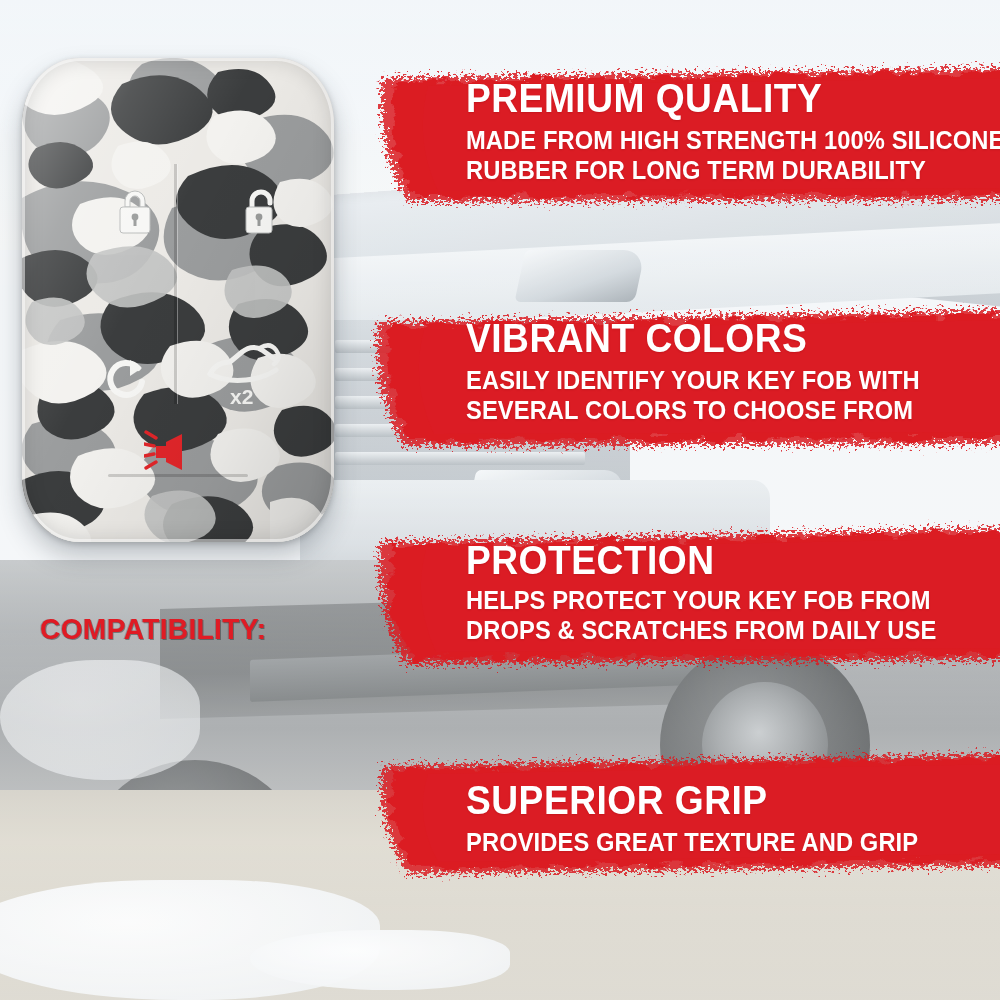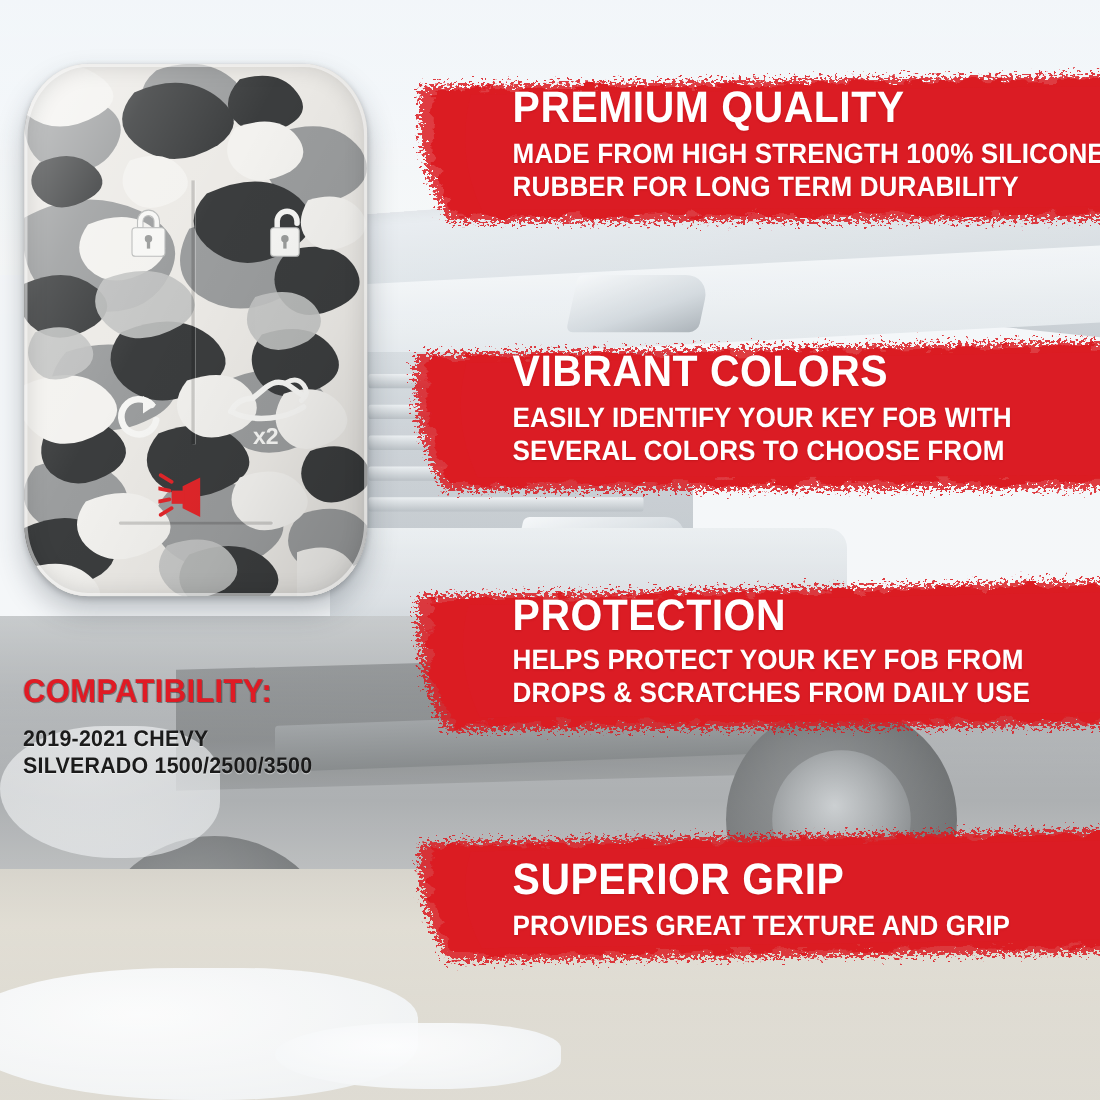--- a/index.html
+++ b/index.html
@@ -136,21 +136,21 @@
     position:absolute; inset:0; border-radius:58px/66px; pointer-events:none;
     box-shadow:inset 0 0 0 3px rgba(255,255,255,.5), inset 0 0 22px rgba(0,0,0,.16);
   }
   .seam{
     position:absolute; width:3px; background:rgba(0,0,0,.16);
     box-shadow:1px 0 0 rgba(255,255,255,.35);
   }
   .fob-btn-icon{ position:absolute; }
 
   
-  #compat{ position:absolute; left:21px; top:612px; width:330px; }
+  #compat{ position:absolute; left:40px; top:612px; width:330px; }
   #compat .c-head{
     font-size:30px; font-weight:bold; color:#e01b24; letter-spacing:.3px;
     transform:scaleX(.94); transform-origin:left center;
     text-shadow:1px 1px 0 rgba(40,40,40,.45), -1px 0 0 rgba(40,40,40,.25);
     white-space:nowrap;
   }
   #compat .c-line{
     font-size:20.5px; font-weight:bold; color:#1b1b1b; line-height:1.22;
     letter-spacing:.2px; white-space:nowrap;
     transform:scaleX(.95); transform-origin:left center;
@@ -411,19 +411,15 @@
 
       <div class="fob-gloss"></div>
       <div class="fob-edge"></div>
     </div>
   </div>
 
   <div id="compat">
     <div class="c-head">COMPATIBILITY:</div>
 
 
-    <div class="c-group">
-      <div class="c-line">2019-2021 CHEVY</div>
-      <div class="c-line">SILVERADO 1500/2500/3500</div>
-    </div>
   </div>
 
 </div>
 
 </body></html>

